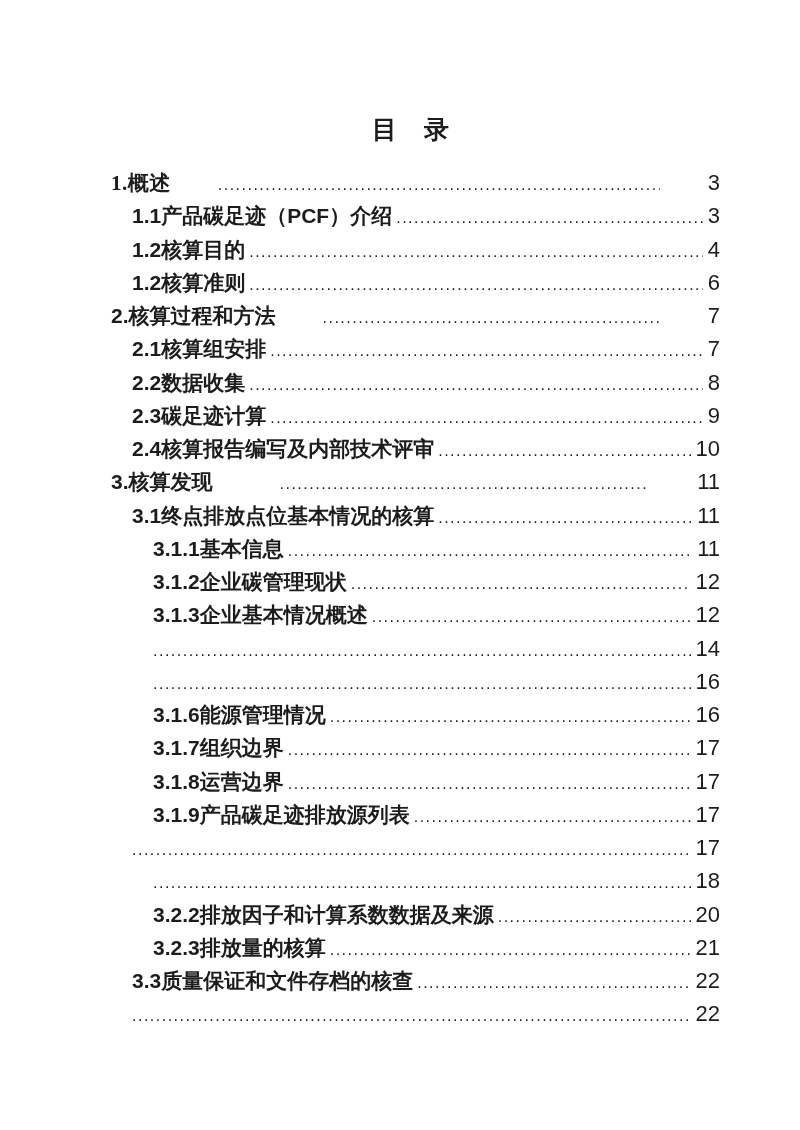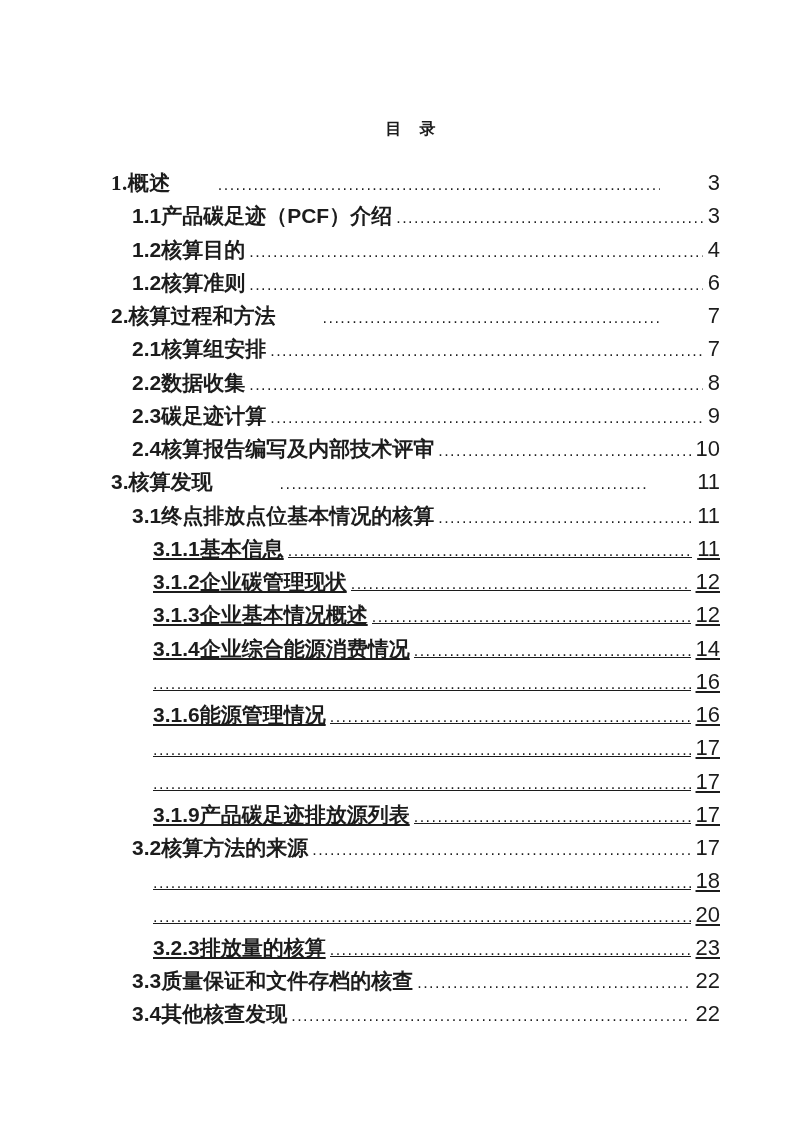--- a/index.html
+++ b/index.html
@@ -10,41 +10,41 @@
   body {
     width: 800px;
     height: 1130px;
     overflow: hidden;
     color: #1c1c1c;
     font-family: "Liberation Sans", "DejaVu Sans", sans-serif;
   }
   .title {
     margin: 112px 80px 0 102px;
     text-align: center;
-    font-size: 16px;
+    font-size: 25px;
     line-height: 34px;
     font-weight: bold;
     letter-spacing: 1px;
     white-space: pre;
   }
   .toc {
     margin: 20px 80px 0 111px;
   }
   .row {
     display: flex;
     align-items: baseline;
     height: 33.25px;
     line-height: 33.25px;
     font-size: 21px;
     font-weight: bold;
     white-space: nowrap;
   }
   .lvl1 { padding-left: 0; gap: 43px; }
   .lvl2 { padding-left: 21px; }
-  .lvl3 { padding-left: 42px; text-decoration: underline; }
+  .lvl3 { padding-left: 42px; }
   .label {
     flex: 0 0 auto;
     margin-right: 4px;
   }
   .serif .label {
     font-family: "Liberation Serif", "DejaVu Serif", serif;
     letter-spacing: 0.5px;
   }
   .gapped .label {
     margin-right: 24px;
@@ -135,68 +135,68 @@
     <span class="label">3.1.2企业碳管理现状</span>
     <span class="leader">..........................................................................................................................................................................</span>
     <span class="pagenum">12</span>
   </div>
       <div class="row lvl3">
     <span class="label">3.1.3企业基本情况概述</span>
     <span class="leader">..........................................................................................................................................................................</span>
     <span class="pagenum">12</span>
   </div>
       <div class="row lvl3">
-    <span class="label">3.1.4企业综合能源消费情况</span>
     <span class="leader">..........................................................................................................................................................................</span>
     <span class="pagenum">14</span>
   </div>
       <div class="row lvl3">
     <span class="leader">..........................................................................................................................................................................</span>
     <span class="pagenum">16</span>
   </div>
       <div class="row lvl3">
     <span class="label">3.1.6能源管理情况</span>
     <span class="leader">..........................................................................................................................................................................</span>
     <span class="pagenum">16</span>
   </div>
       <div class="row lvl3">
-    <span class="leader">..........................................................................................................................................................................</span>
-    <span class="pagenum">17</span>
-  </div>
-      <div class="row lvl3">
+    <span class="label">3.1.7组织边界</span>
+    <span class="leader">..........................................................................................................................................................................</span>
+    <span class="pagenum">17</span>
+  </div>
+      <div class="row lvl3">
+    <span class="label">3.1.8运营边界</span>
     <span class="leader">..........................................................................................................................................................................</span>
     <span class="pagenum">17</span>
   </div>
       <div class="row lvl3">
     <span class="label">3.1.9产品碳足迹排放源列表</span>
     <span class="leader">..........................................................................................................................................................................</span>
     <span class="pagenum">17</span>
   </div>
       <div class="row lvl2">
-    <span class="label">3.2核算方法的来源</span>
     <span class="leader">..........................................................................................................................................................................</span>
     <span class="pagenum">17</span>
   </div>
       <div class="row lvl3">
     <span class="leader">..........................................................................................................................................................................</span>
     <span class="pagenum">18</span>
   </div>
       <div class="row lvl3">
+    <span class="label">3.2.2排放因子和计算系数数据及来源</span>
     <span class="leader">..........................................................................................................................................................................</span>
     <span class="pagenum">20</span>
   </div>
       <div class="row lvl3">
     <span class="label">3.2.3排放量的核算</span>
     <span class="leader">..........................................................................................................................................................................</span>
-    <span class="pagenum">23</span>
+    <span class="pagenum">21</span>
   </div>
       <div class="row lvl2">
     <span class="label">3.3质量保证和文件存档的核查</span>
     <span class="leader">..........................................................................................................................................................................</span>
     <span class="pagenum">22</span>
   </div>
       <div class="row lvl2">
-    <span class="label">3.4其他核查发现</span>
     <span class="leader">..........................................................................................................................................................................</span>
     <span class="pagenum">22</span>
   </div>
     </div>
 </div>
 
 </body></html>

